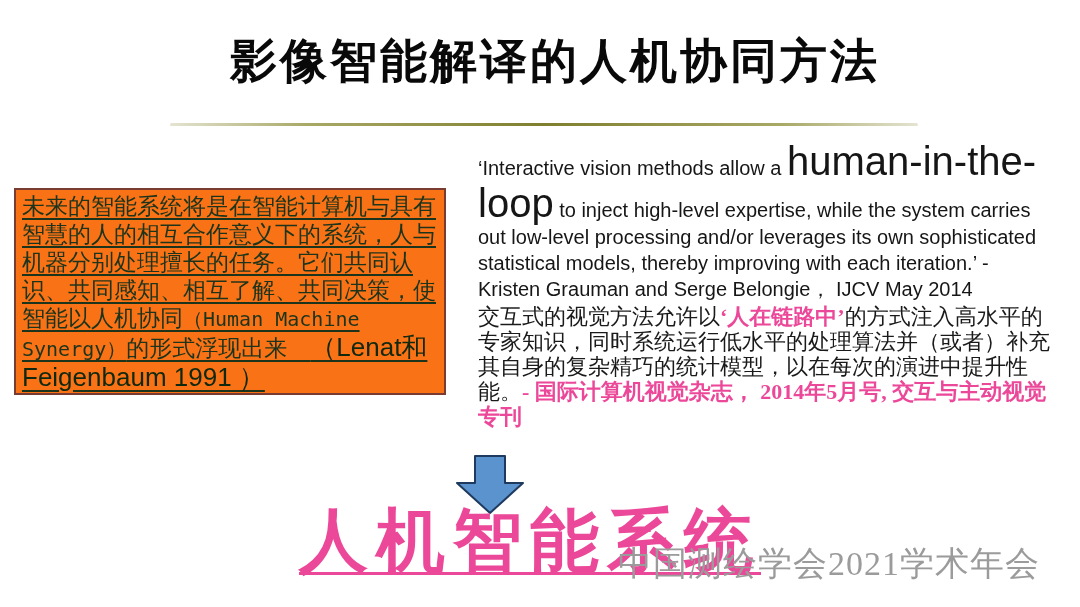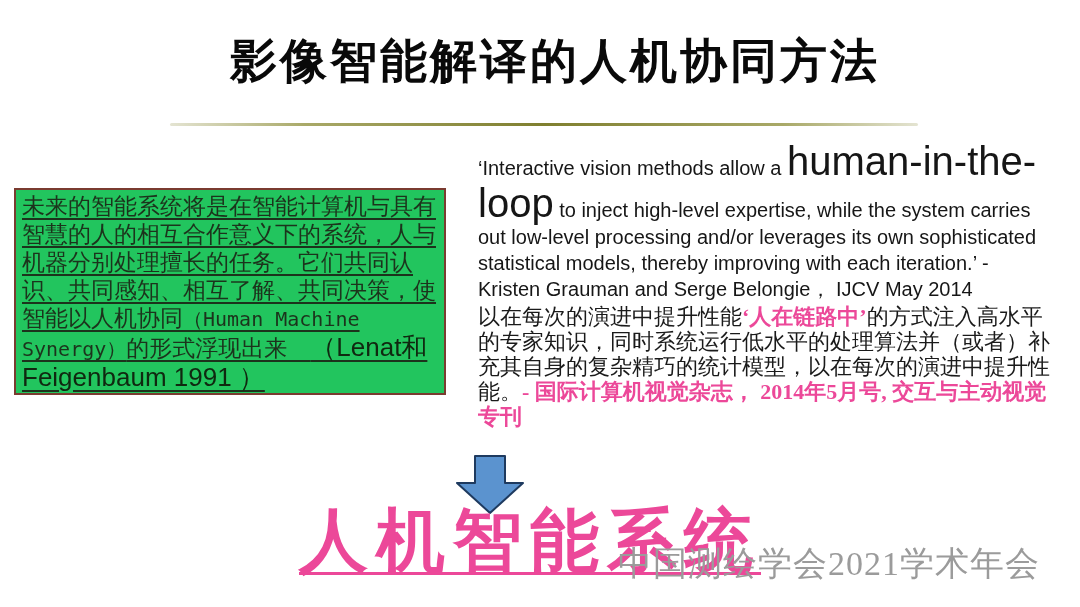--- a/index.html
+++ b/index.html
@@ -21,21 +21,21 @@
   .divider{
     position:absolute;top:123px;left:170px;width:748px;height:3px;
     background:linear-gradient(90deg,#e4e4d2 0%,#a9a968 18%,#7f7f2f 50%,#a9a968 82%,#e4e4d2 100%);
     border-radius:2px;
   }
 
   
   .green-box{
     position:absolute;left:14px;top:188px;width:432px;height:207px;
     box-sizing:border-box;
-    background:#22c55e;
+    background:#f97316;
     border:2px solid #7a3b30;
     padding:3px 8px 3px 6px;
     overflow:hidden;
   }
   .green-text{
     margin:0;
     font-family:"Liberation Serif", serif;
     font-size:23px;line-height:28px;color:#1c331c;
     text-decoration:underline;
     text-underline-offset:4px;
@@ -95,21 +95,21 @@
   <h1 class="title">影像智能解译的人机协同方法</h1>
 
   <div class="divider"></div>
 
   <div class="green-box">
     <p class="green-text"><span class="seg-kai">未来的智能系统将是在智能计算机与具有智慧的人的相互合作意义下的系统，人与机器分别处理擅长的任务。它们共同认识、共同感知、相互了解、共同决策，使智能以人机协同</span><span class="seg-mono">（Human Machine Synergy）</span><span class="seg-kai">的形式浮现出来　</span><span class="seg-latin">（Lenat和Feigenbaum 1991 ）</span></p>
   </div>
 
   <div class="quote">
     <p class="quote-en"><span class="seg-normal">‘Interactive vision methods allow a </span><span class="seg-big">human-in-the-loop</span><span class="seg-normal"> to inject high-level expertise, while the system carries out low-level processing and/or leverages its own sophisticated statistical models, thereby improving with each iteration.’  - Kristen Grauman and Serge Belongie，  IJCV May 2014</span></p>
-    <p class="quote-zh"><span class="seg-normal">以在每次的演进中提升性能</span><span class="seg-bold">‘人在链路中’</span><span class="seg-normal">的方式注入高水平的专家知识，同时系统运行低水平的处理算法并（或者）补充其自身的复杂精巧的统计模型，以在每次的演进中提升性能。</span><span class="seg-bold">- 国际计算机视觉杂志， 2014年5月号, 交互与主动视觉专刊</span></p>
+    <p class="quote-zh"><span class="seg-normal">交互式的视觉方法允许以</span><span class="seg-bold">‘人在链路中’</span><span class="seg-normal">的方式注入高水平的专家知识，同时系统运行低水平的处理算法并（或者）补充其自身的复杂精巧的统计模型，以在每次的演进中提升性能。</span><span class="seg-bold">- 国际计算机视觉杂志， 2014年5月号, 交互与主动视觉专刊</span></p>
   </div>
 
   <svg class="arrow" width="70" height="60" viewBox="0 0 70 60">
     <polygon points="20,1 50,1 50,28 68,28 35,58 2,28 20,28" fill="#5b93cf" stroke="#1e3a5f" stroke-width="2" stroke-linejoin="round"></polygon>
   </svg>
 
   <div class="conclusion">人机智能系统</div>
 
   <div class="footer">中国测绘学会2021学术年会</div>
 

